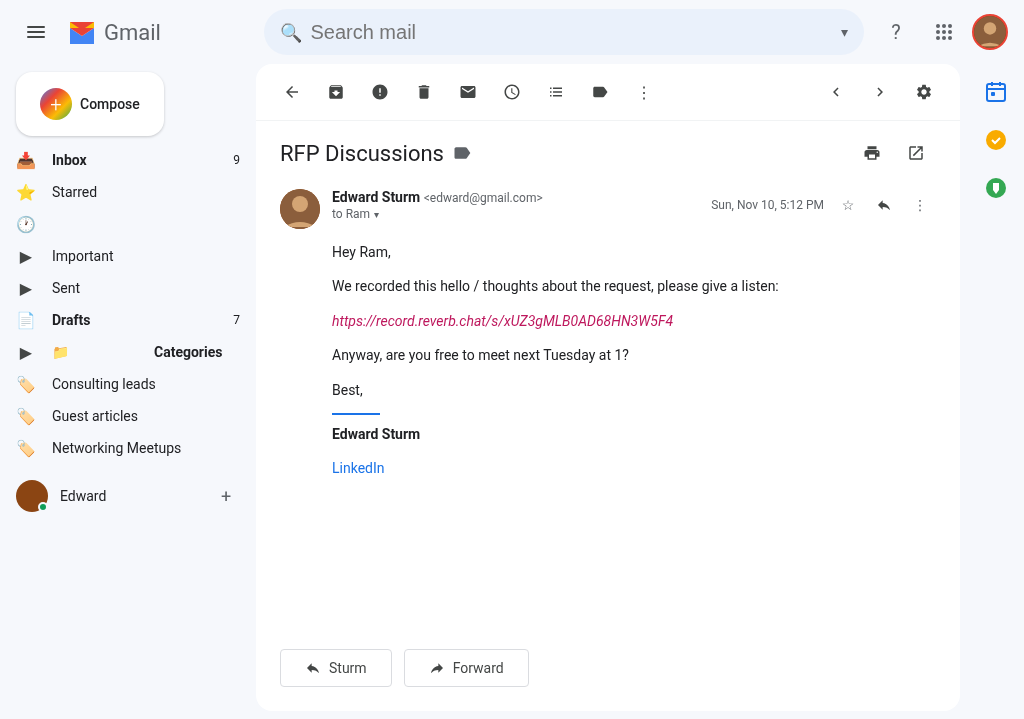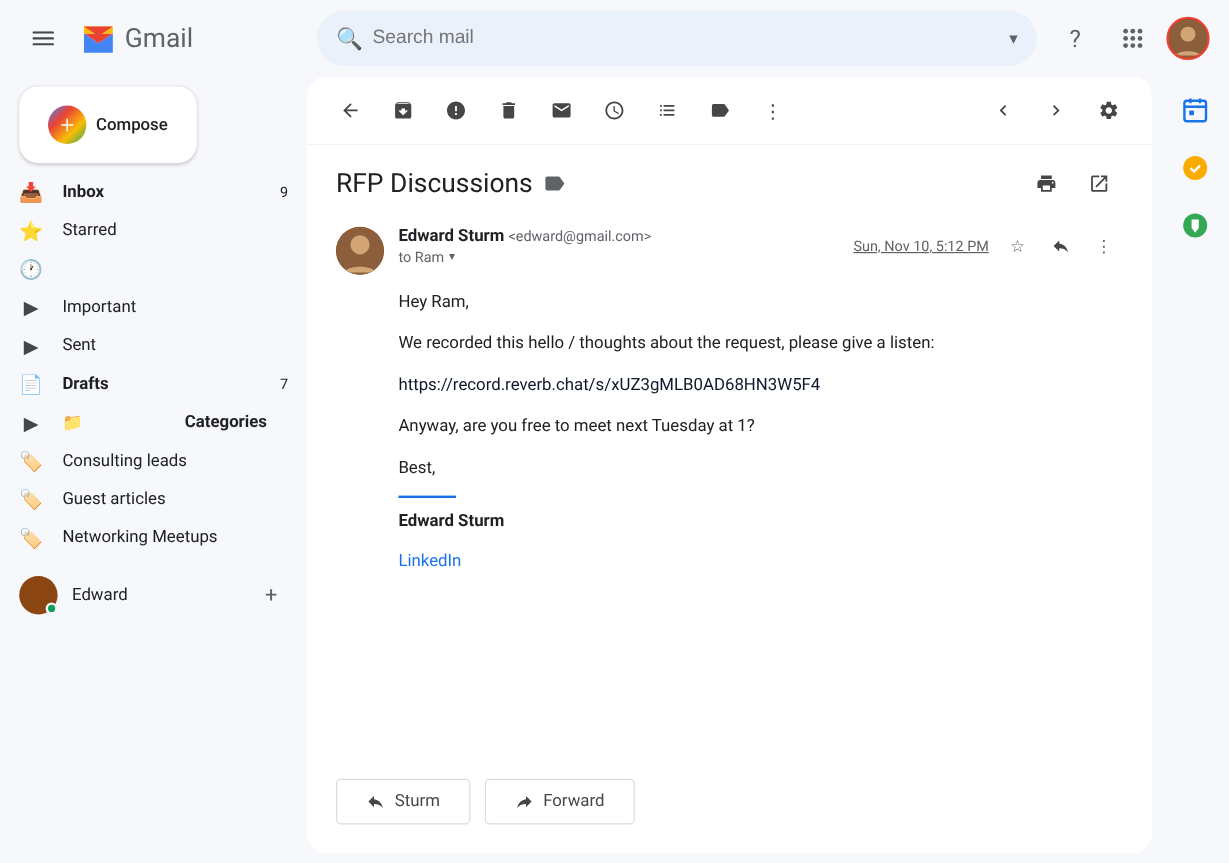--- a/index.html
+++ b/index.html
@@ -5,21 +5,21 @@
     * { box-sizing: border-box; margin: 0; padding: 0; }
     body { font-family: 'Google Sans', Roboto, Arial, sans-serif; font-size: 14px; background: #f6f8fc; color: #202124; height: 719px; width: 1024px; overflow: hidden; display: flex; flex-direction: column; }
 
     
     .topbar { display: flex; align-items: center; padding: 8px 16px; background: #f6f8fc; height: 64px; gap: 8px; flex-shrink: 0; }
     .topbar-left { display: flex; gap: 8px; min-width: 240px; }
     .hamburger { width: 40px; height: 40px; display: flex; align-items: center; justify-content: center; border-radius: 50%; cursor: pointer; }
     .gmail-logo { display: flex; align-items: center; gap: 4px; }
     .gmail-text { font-size: 22px; color: #5f6368; font-weight: 400; }
     .search-bar { flex: 1; max-width: 600px; background: #eaf1fb; border-radius: 24px; display: flex; align-items: center; padding: 0 16px; height: 46px; gap: 8px; }
-    .search-bar input { border: none; background: transparent; font-size: 16px; outline: none; flex: 1; color: #202124; }
+    .search-bar input { border: none; background: transparent; font-size: 20px; outline: none; flex: 1; color: #202124; }
     .search-icon { color: #5f6368; font-size: 18px; }
     .search-dropdown { color: #5f6368; cursor: pointer; margin-left: auto; }
     .topbar-right { display: flex; align-items: center; gap: 8px; margin-left: auto; }
     .icon-btn { width: 40px; height: 40px; border-radius: 50%; display: flex; align-items: center; justify-content: center; cursor: pointer; color: #5f6368; font-size: 20px; }
     .avatar { width: 36px; height: 36px; border-radius: 50%; background: #8B4513; display: flex; align-items: center; justify-content: center; color: white; font-size: 14px; overflow: hidden; cursor: pointer; border: 2px solid #EA4335; }
 
     
     .main { display: flex; flex: 1; overflow: hidden; }
 
     
@@ -57,27 +57,27 @@
     
     .email-content { padding: 0 24px; overflow-y: auto; flex: 1; }
     .email-message { padding: 16px 0; }
     .message-header { display: flex; align-items: flex-start; gap: 12px; margin-bottom: 12px; }
     .sender-avatar { width: 40px; height: 40px; border-radius: 50%; background: #8B4513; flex-shrink: 0; overflow: hidden; display: flex; align-items: center; justify-content: center; }
     .sender-info { flex: 1; }
     .sender-name { font-size: 14px; font-weight: 700; color: #202124; }
     .sender-email { font-size: 12px; color: #5f6368; font-weight: 400; }
     .to-line { font-size: 12px; color: #5f6368; display: flex; align-items: center; gap: 4px; margin-top: 2px; }
     .message-meta { display: flex; align-items: center; gap: 8px; }
-    .message-time { font-size: 12px; color: #5f6368; text-decoration: underline; }
+    .message-time { font-size: 12px; color: #5f6368; }
     .meta-icons { display: flex; gap: 4px; }
     .meta-icon { width: 32px; height: 32px; border-radius: 50%; display: flex; align-items: center; justify-content: center; cursor: pointer; color: #5f6368; font-size: 14px; }
 
     .email-body { font-size: 14px; line-height: 1.6; color: #202124; padding-left: 52px; }
     .email-body p { margin-bottom: 12px; }
-    .email-link { color: #0f172a; text-decoration: none; }
+    .email-link { color: #be185d; text-decoration: none; font-style: italic; }
     .signature-divider { width: 48px; height: 2px; background: #1a73e8; margin: 8px 0; }
     .signature-name { font-weight: 700; font-size: 14px; }
     .signature-link { color: #1a73e8; text-decoration: none; font-size: 14px; }
 
     
     .reply-actions { display: flex; gap: 12px; padding: 16px 24px 24px 24px; }
     .reply-btn { display: flex; align-items: center; gap: 8px; padding: 10px 24px; border: 1px solid #dadce0; border-radius: 4px; background: white; cursor: pointer; font-size: 14px; color: #444746; font-family: inherit; }
 
     
     .right-sidebar { width: 56px; background: #f6f8fc; display: flex; flex-direction: column; align-items: center; padding: 8px 0; gap: 8px; }

